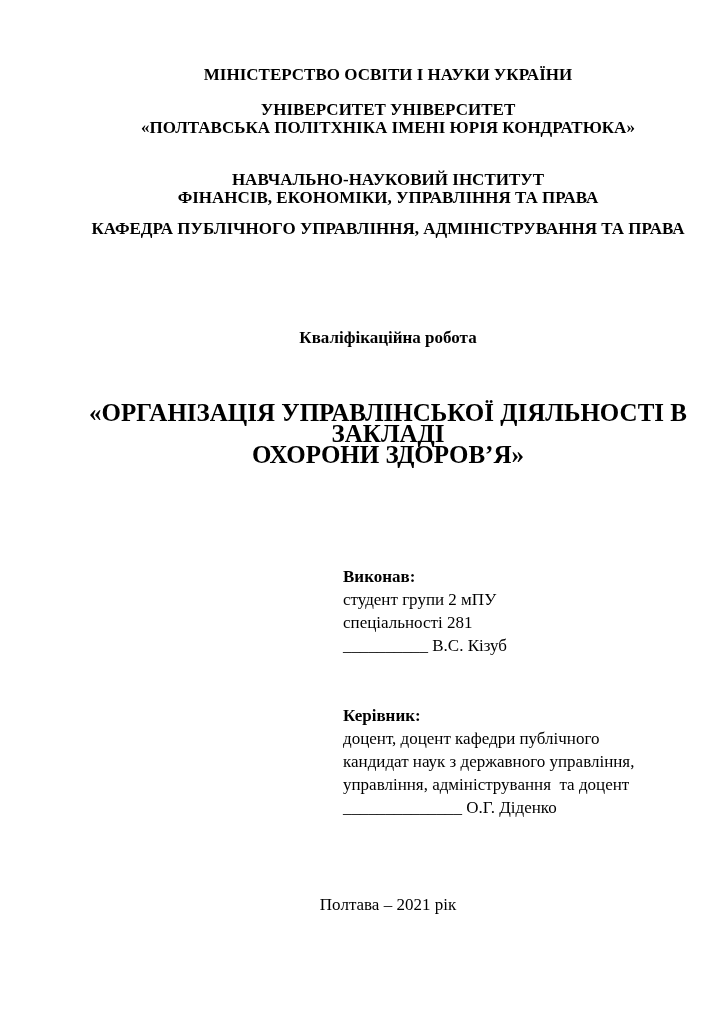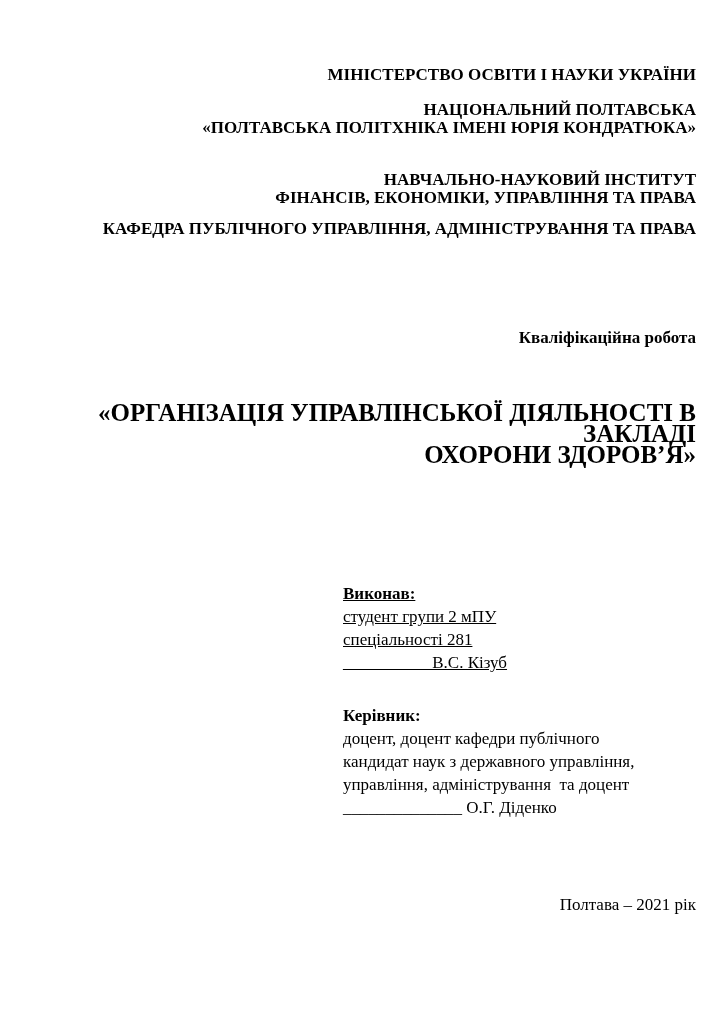--- a/index.html
+++ b/index.html
@@ -9,54 +9,54 @@
     width: 724px;
     height: 1024px;
     background: #ffffff;
     color: #000000;
     font-family: "Liberation Serif", "DejaVu Serif", serif;
     overflow: hidden;
   }
   
   .centered {
     position: absolute;
-    left: 92px;
+    left: 86px;
     width: 604px;
-    text-align: right;
+    text-align: center;
   }
   .ministry     { top: 66px;  font-size: 17px; font-weight: bold; line-height: 18px; }
   .university   { top: 101px; font-size: 17px; font-weight: bold; line-height: 18px; }
   .institute    { top: 171px; font-size: 17px; font-weight: bold; line-height: 18px; }
   .department   { top: 220px; font-size: 17px; font-weight: bold; line-height: 18px; }
   .worktype     { top: 326px; font-size: 17px; font-weight: bold; line-height: 23px; }
   .thesis-title { top: 394px; font-size: 25px; font-weight: bold; line-height: 21px; margin-top: 8px; }
   .footer       { top: 895px; font-size: 17px; line-height: 20px; }
 
   .byline {
     position: absolute;
     left: 343px;
     width: 350px;
     font-size: 17px;
     line-height: 23px;
     text-align: left;
   }
   .byline .line { white-space: pre-wrap; }
-  .executor   { top: 582px; text-decoration: underline; }
+  .executor   { top: 565px; }
   .supervisor { top: 704px; }
   .label { font-weight: bold; }
 </style>
 </head>
 <body>
 
 <div class="page">
 
   <div class="centered ministry">МІНІСТЕРСТВО ОСВІТИ І НАУКИ УКРАЇНИ</div>
 
   <div class="centered university">
-    <div>НАЦІОНАЛЬНИЙ ПОЛТАВСЬКА</div>
+    <div>УНІВЕРСИТЕТ УНІВЕРСИТЕТ</div>
     <div>«ПОЛТАВСЬКА ПОЛІТХНІКА ІМЕНІ ЮРІЯ КОНДРАТЮКА»</div>
   </div>
 
   <div class="centered department">КАФЕДРА ПУБЛІЧНОГО УПРАВЛІННЯ, АДМІНІСТРУВАННЯ ТА ПРАВА</div>
 
   <div class="centered institute">
     <div>НАВЧАЛЬНО-НАУКОВИЙ ІНСТИТУТ</div>
     <div>ФІНАНСІВ, ЕКОНОМІКИ, УПРАВЛІННЯ ТА ПРАВА</div>
   </div>
 

